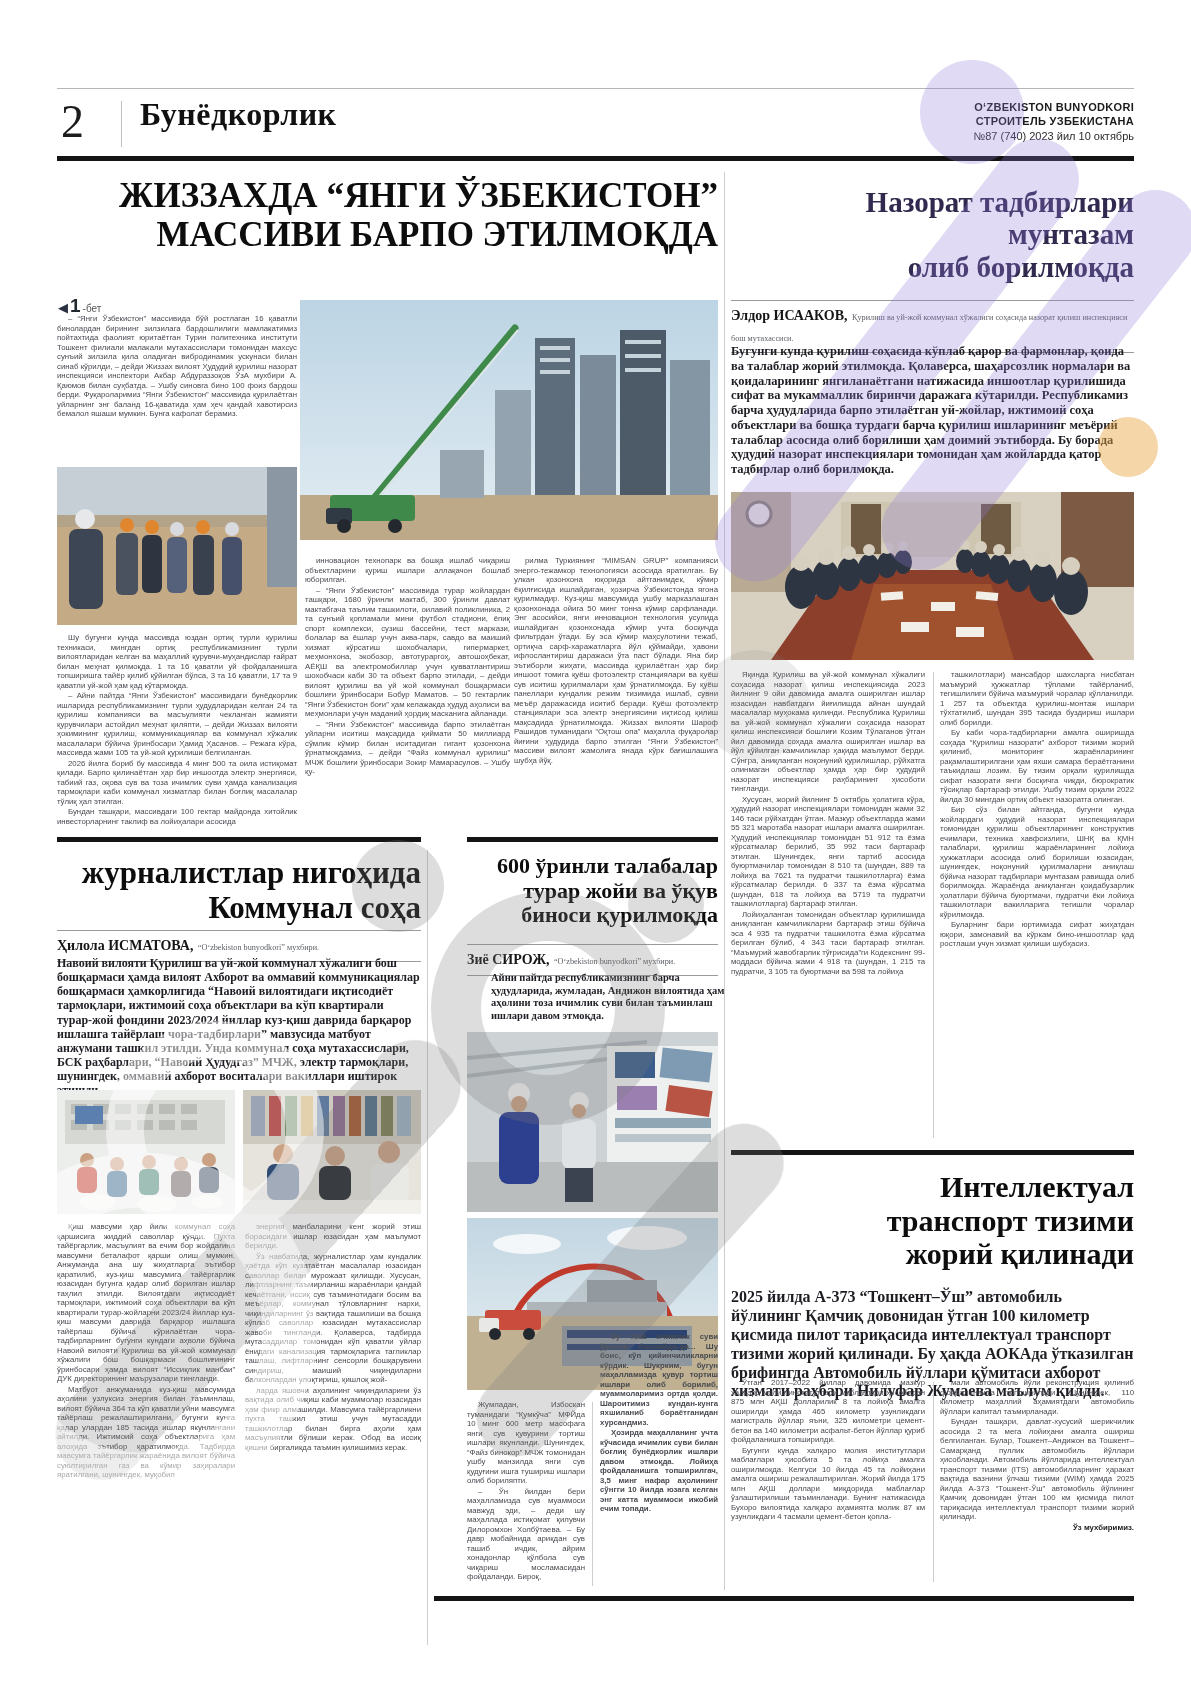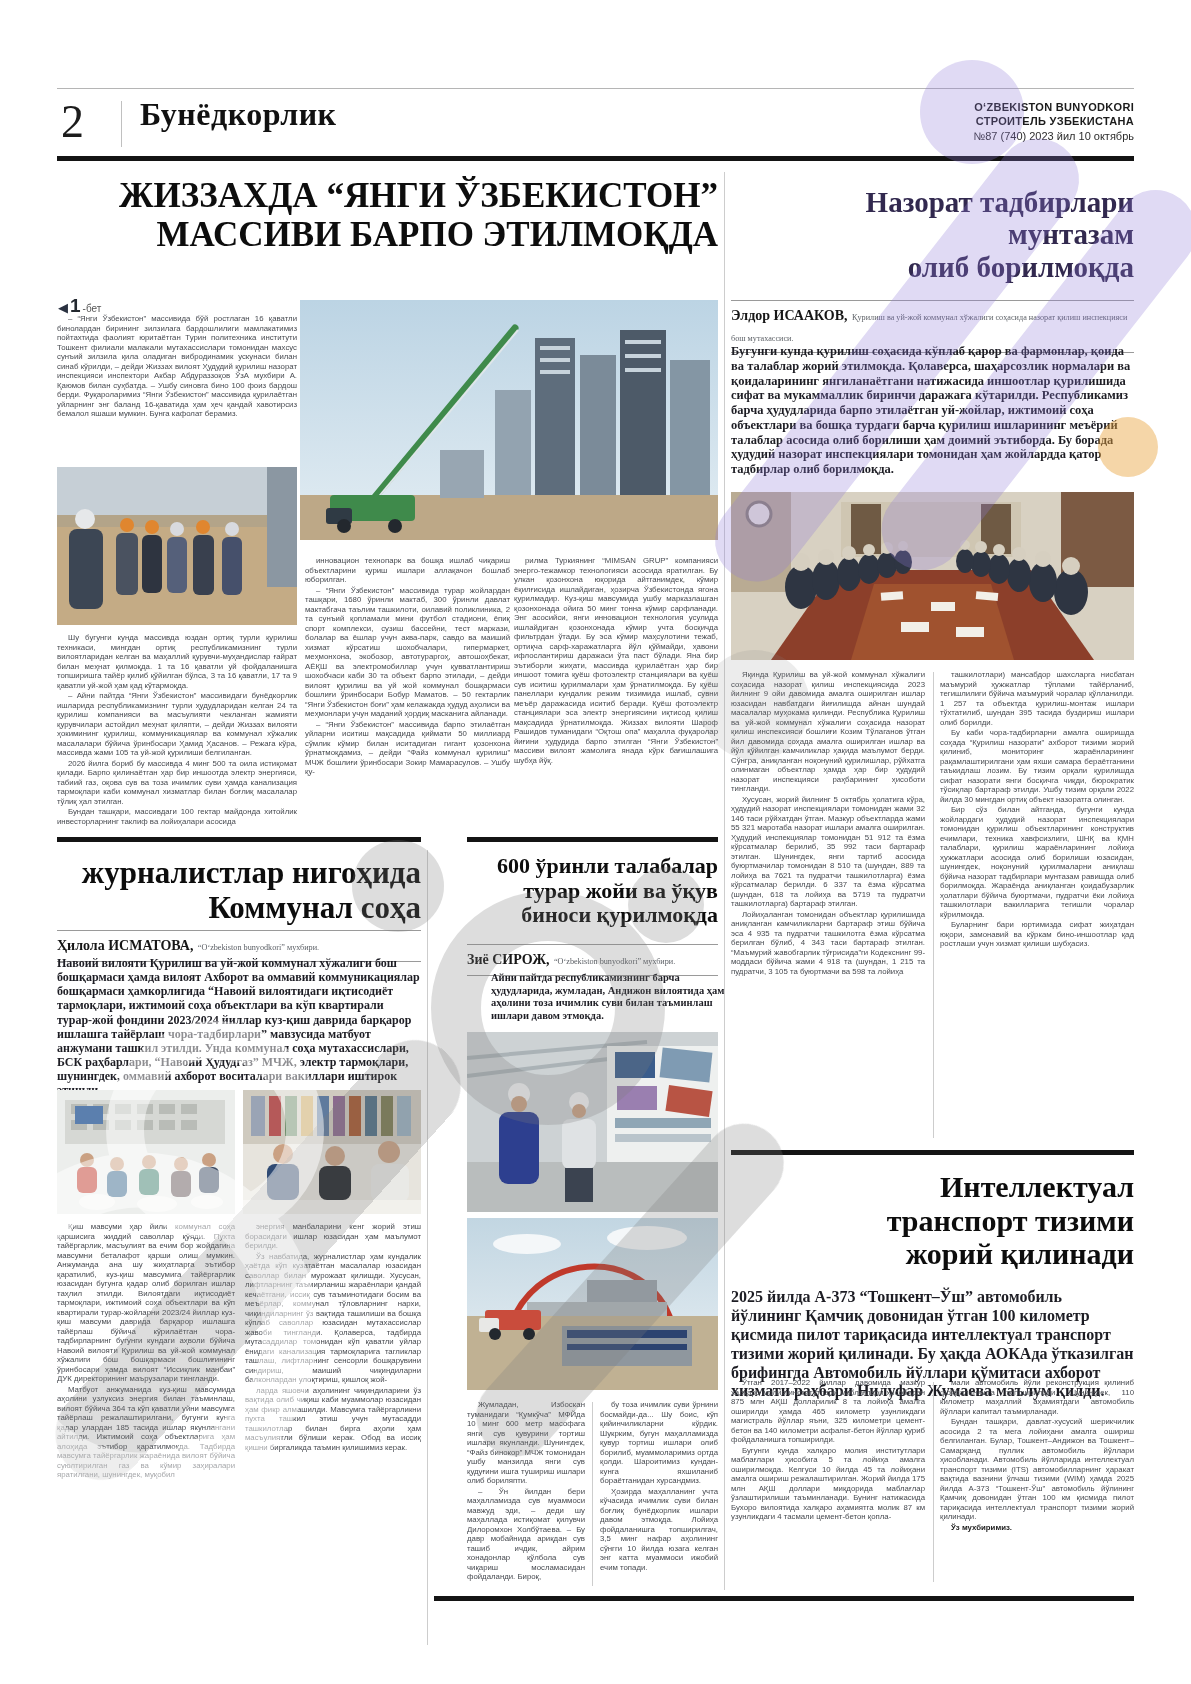--- a/index.html
+++ b/index.html
@@ -27,21 +27,21 @@
   
   .bodycol{font-size:7.8px;line-height:1.22;text-align:justify;color:#474a50;}
   .bodycol p{margin:0 0 1px 0;text-indent:11px;}
   .vdiv{width:1px;background:#cdcdcd;}
   .kicker{display:flex;align-items:baseline;gap:2px;color:#23282f;}
   .kicker .tri{font-size:13px;line-height:1;color:#2a3140;}
   .kicker .knum{font-size:19px;font-weight:800;line-height:1;}
   .kicker .ksuf{font-size:10px;color:#555;}
   .photo{overflow:hidden;background:#d7dde2;}
   .photo svg{display:block;}
-  .signoff{font-weight:bold;text-align:left;color:#1c1c1c;}
+  .signoff{font-weight:bold;text-align:right;color:#1c1c1c;}
   .wm{pointer-events:none;}
 </style>
 </head>
 <body>
 
 <div class="page">
 
   <div class="abs thin-rule" style="left:57px;top:88px;width:1077px;"></div>
   <div class="abs page-num" style="left:61px;top:99px;">2</div>
   <div class="abs num-divider" style="left:121px;top:101px;height:46px;"></div>
@@ -370,21 +370,21 @@
       <rect x="12" y="100" width="20" height="14" rx="2" fill="#e8e8e6"></rect>
       <circle cx="28" cy="116" r="6" fill="#23282e"></circle>
         <circle cx="62" cy="116" r="6" fill="#23282e"></circle>
     </svg>
   </div>
   <div class="abs bodycol" style="left:467px;top:1400px;width:118px;">
     <p>Жумладан, Избоскан туманидаги “Қумкўча” МФЙда 10 минг 600 метр масофага янги сув қувурини тортиш ишлари якунланди. Шунингдек, “Файз бинокор” МЧЖ томонидан ушбу манзилда янги сув қудуғини ишга тушириш ишлари олиб бориляпти.</p>
     <p>– Ўн йилдан бери маҳалламизда сув муаммоси мавжуд эди, – деди шу маҳаллада истиқомат қилувчи Дилоромхон Холбўтаева. – Бу давр мобайнида ариқдан сув ташиб ичдик, айрим хонадонлар қўлбола сув чиқариш мосламасидан фойдаланди. Бироқ,</p>
   </div>
   <div class="abs vdiv" style="left:592px;top:1402px;height:184px;"></div>
-  <div class="abs bodycol" style="left:600px;top:1400px;width:118px;">
+  <div class="abs bodycol" style="left:600px;top:1332px;width:118px;font-weight:bold;">
     <p>бу тоза ичимлик суви ўрнини босмайди-да... Шу боис, кўп қийинчиликларни кўрдик. Шукрким, бугун маҳалламизда қувур тортиш ишлари олиб борилиб, муаммоларимиз ортда қолди. Шароитимиз кундан-кунга яхшиланиб бораётганидан хурсандмиз.</p>
     <p>Ҳозирда маҳалланинг учта кўчасида ичимлик суви билан боғлиқ бунёдкорлик ишлари давом этмоқда. Лойиҳа фойдаланишга топширилгач, 3,5 минг нафар аҳолининг сўнгги 10 йилда юзага келган энг катта муаммоси ижобий ечим топади.</p>
   </div>
 
   <div class="abs thick-rule" style="left:731px;top:1150px;width:403px;"></div>
   <div class="abs headline" style="left:731px;top:1170px;width:403px;font-size:30px;">
     <div>Интеллектуал</div>
     <div>транспорт тизими</div>
     <div>жорий қилинади</div>
   </div>

